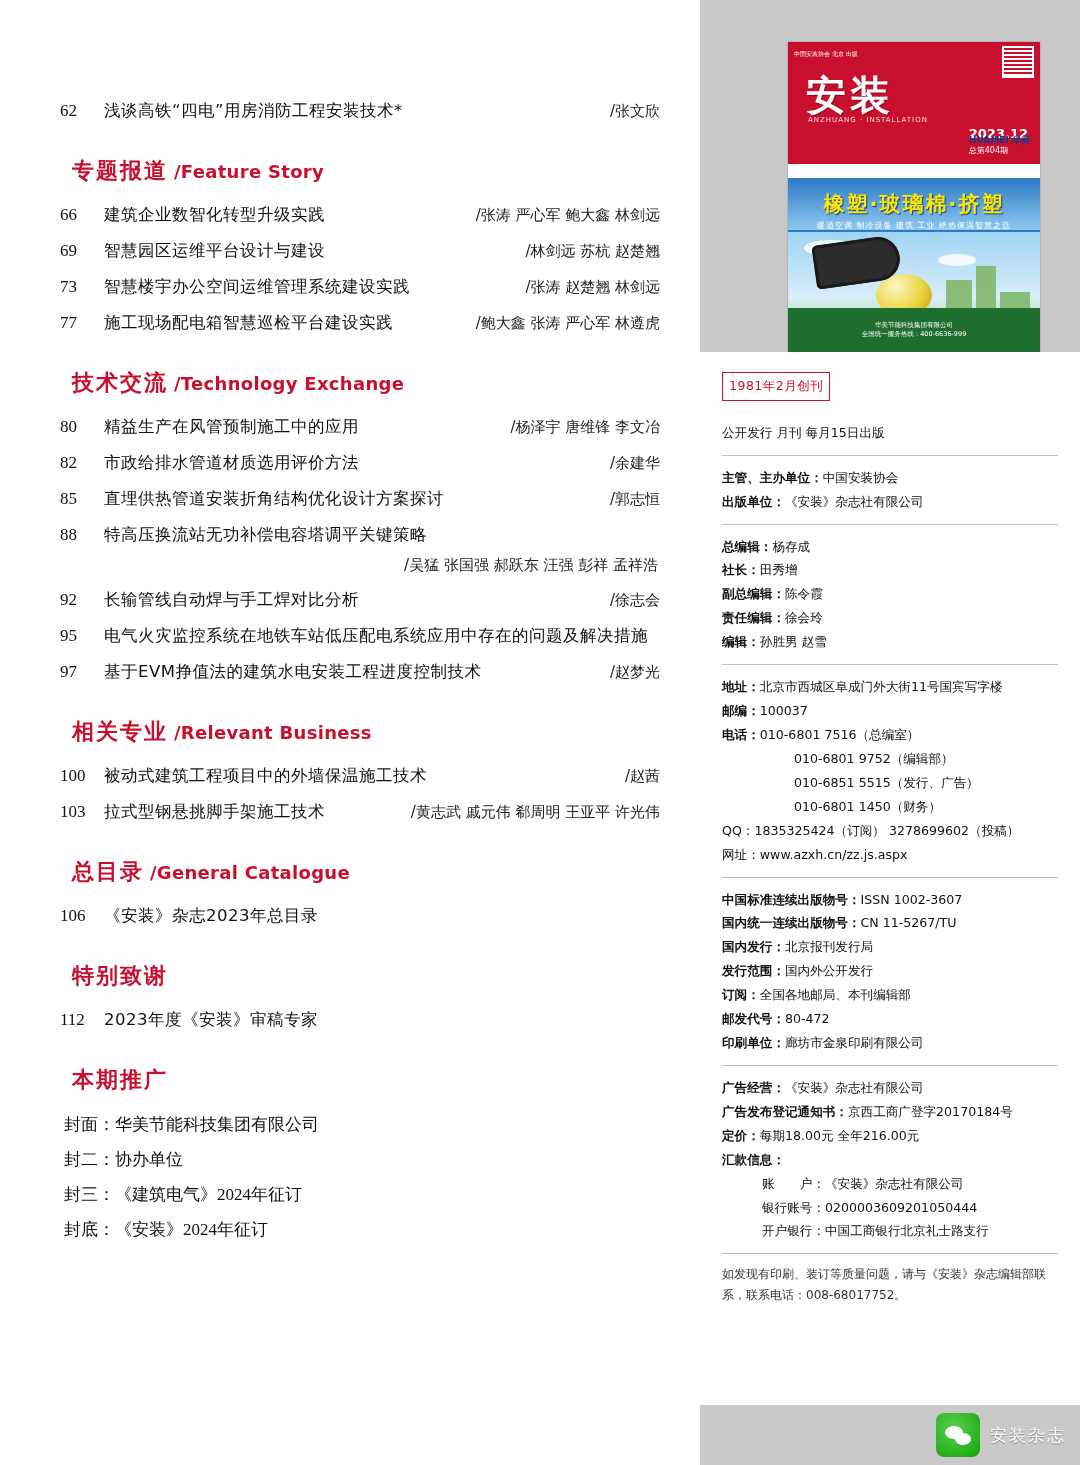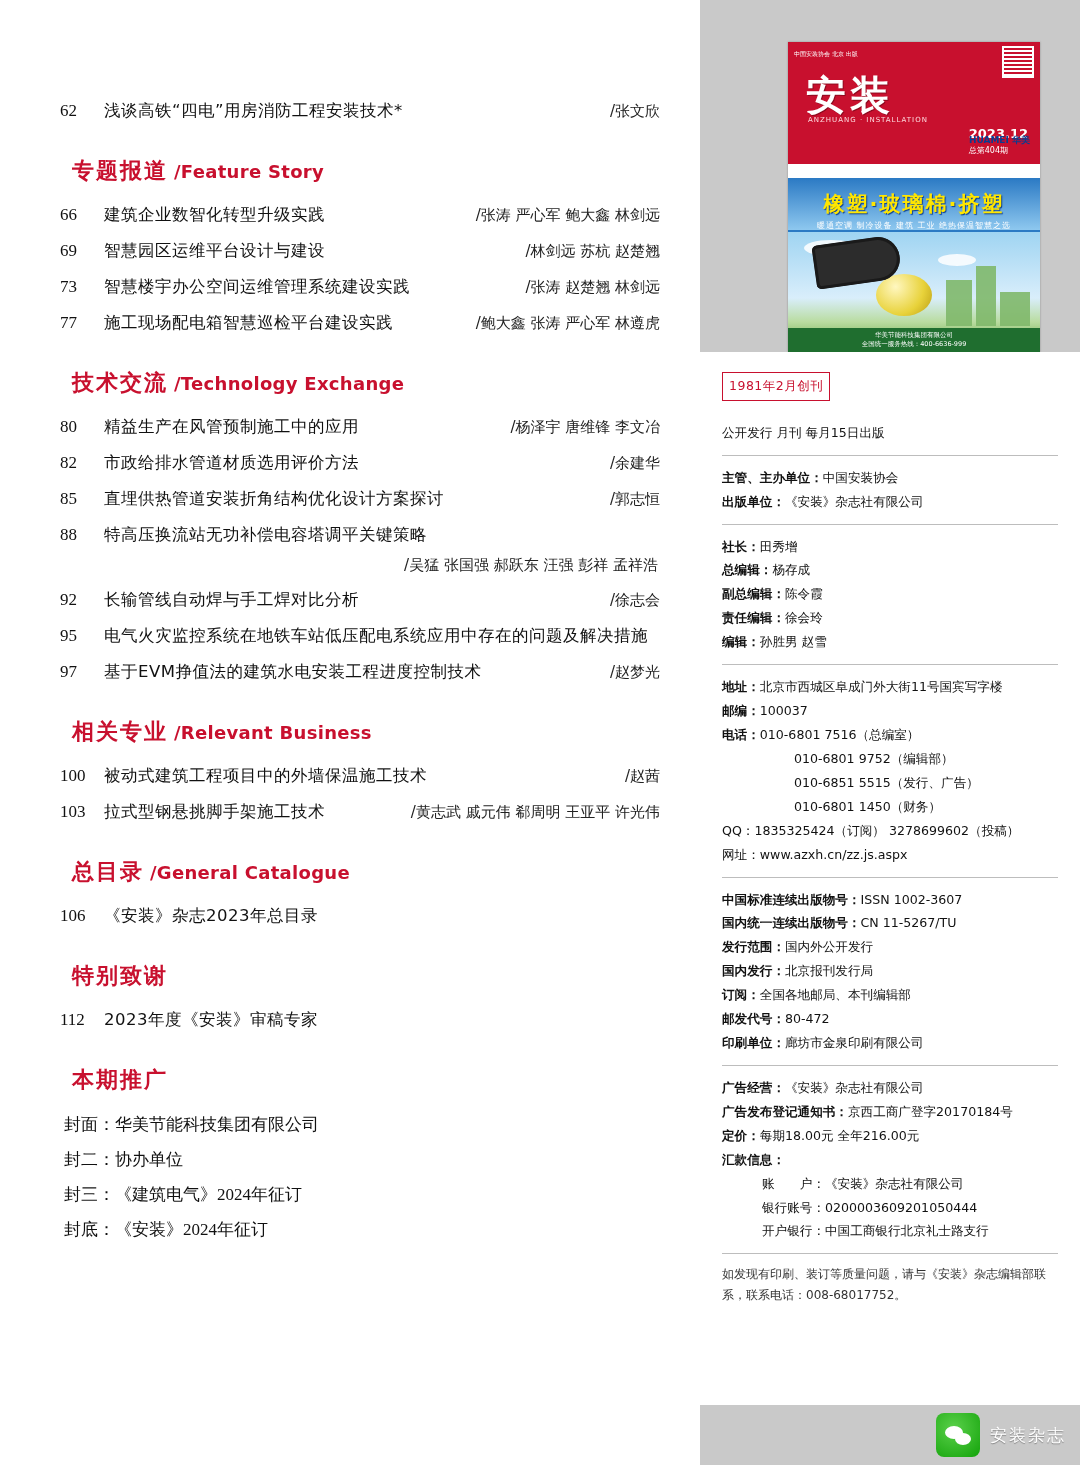--- a/index.html
+++ b/index.html
@@ -186,21 +186,21 @@
     background: #2c2c2c; border-radius: 6px 26px 26px 6px;
     transform: rotate(-8deg);
     box-shadow: 0 0 0 3px #1a1a1a inset;
   }
   .cv-ball {
     position: absolute; bottom: 36px; left: 88px; width: 56px; height: 42px;
     background: radial-gradient(circle at 35% 30%, #fff7c0, #e8d23a 60%, #b89b13);
     border-radius: 50%;
   }
   .cv-bot {
-    position: absolute; bottom: 0; left: 0; right: 0; height: 24px;
+    position: absolute; bottom: 0; left: 0; right: 0; height: 44px;
     background: #1f6e2f; color: #fff;
     font-family: "DejaVu Sans", sans-serif; font-size: 6.5px;
     display: flex; flex-direction: column; align-items: center; justify-content: center;
   }
   .info {
     position: absolute;
     top: 352px; left: 0; right: 0; bottom: 60px;
     background: #ffffff;
     padding: 20px 22px 10px 22px;
     box-sizing: border-box;
@@ -427,24 +427,24 @@
       <div class="line kv">
         <b>主管、主办单位：</b><span>中国安装协会</span>
       </div>
       <div class="line kv">
         <b>出版单位：</b><span>《安装》杂志社有限公司</span>
       </div>
 
       <hr class="hr">
 
       <div class="line kv">
+        <b>总编辑：</b><span>杨存成</span>
+      </div>
+      <div class="line kv">
         <b>社长：</b><span>田秀增</span>
-      </div>
-      <div class="line kv">
-        <b>总编辑：</b><span>杨存成</span>
       </div>
       <div class="line kv">
         <b>副总编辑：</b><span>陈令霞</span>
       </div>
       <div class="line kv">
         <b>责任编辑：</b><span>徐会玲</span>
       </div>
       <div class="line kv">
         <b>编辑：</b><span>孙胜男  赵雪</span>
       </div>
@@ -472,24 +472,24 @@
 
       <hr class="hr">
 
       <div class="line kv">
         <b>中国标准连续出版物号：</b><span>ISSN 1002-3607</span>
       </div>
       <div class="line kv">
         <b>国内统一连续出版物号：</b><span>CN 11-5267/TU</span>
       </div>
       <div class="line kv">
+        <b>国内发行：</b><span>北京报刊发行局</span>
+      </div>
+      <div class="line kv">
         <b>发行范围：</b><span>国内外公开发行</span>
-      </div>
-      <div class="line kv">
-        <b>国内发行：</b><span>北京报刊发行局</span>
       </div>
       <div class="line kv">
         <b>订阅：</b><span>全国各地邮局、本刊编辑部</span>
       </div>
       <div class="line kv">
         <b>邮发代号：</b><span>80-472</span>
       </div>
       <div class="line kv">
         <b>印刷单位：</b><span>廊坊市金泉印刷有限公司</span>
       </div>

